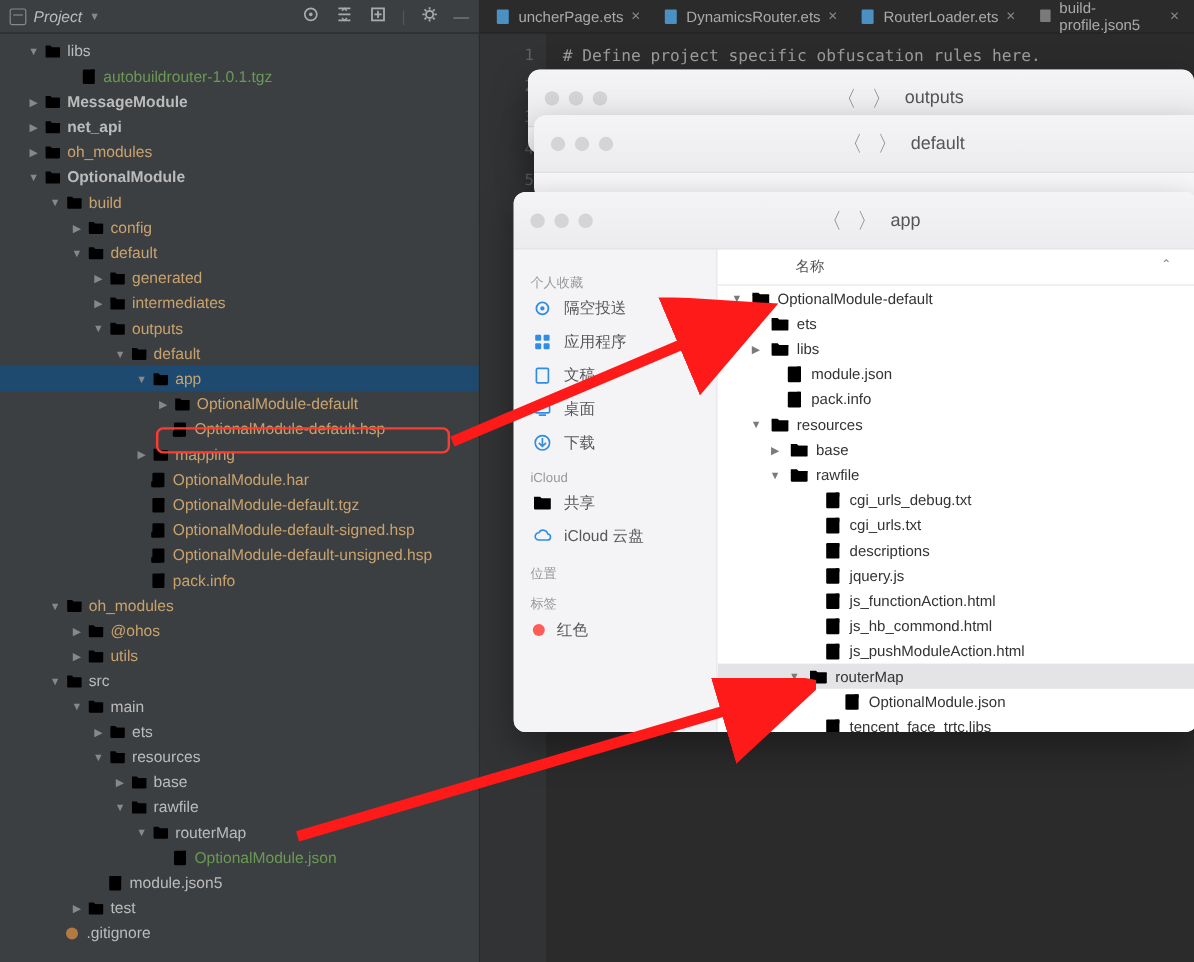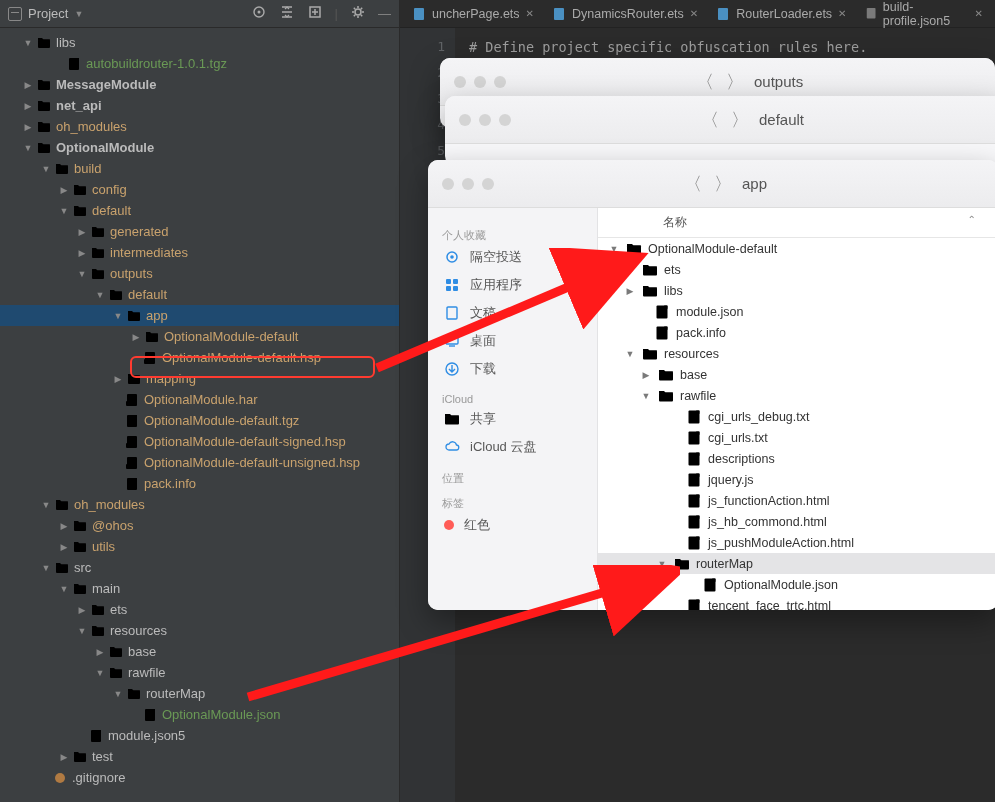--- a/index.html
+++ b/index.html
@@ -2,21 +2,21 @@
 <html><head>
 <meta charset="utf-8">
 <style>
   * { box-sizing: border-box; margin: 0; padding: 0; }
   html, body { width: 995px; height: 802px; overflow: hidden; background: #2b2b2b; font-family: "Segoe UI", Arial, sans-serif; font-size: 13px; color: #bbb; }
   .app { display: flex; width: 100%; height: 100%; position: relative; }
 
   
   .ide-left { width: 400px; height: 100%; background: #3c3f41; border-right: 1px solid #2a2a2a; display: flex; flex-direction: column; }
   .ide-header { height: 28px; display: flex; align-items: center; padding: 0 8px; border-bottom: 1px solid #2a2a2a; gap: 6px;}
-  .ide-header .left { display: flex; align-items: center; gap: 6px; flex: 1; }
+  .ide-header .left { display: flex; align-items: center; gap: 6px; flex: 1; font-style: italic; }
   .ide-header .right { display: flex; align-items: center; gap: 12px; color: #aaa; }
   .ide-header svg, .ide-header .tb { width: 16px; height: 16px; fill: #aaa; }
   .proj-icon { width: 14px; height: 14px; border: 1.5px solid #888; display: inline-block; border-radius: 2px; position: relative;}
   .proj-icon::after { content:""; position:absolute; left:2px; right:2px; top:4px; height:1.5px; background:#888;}
   .tree { flex: 1; overflow: hidden; padding: 4px 0; }
   .row { display: flex; align-items: center; height: 21px; padding-left: 6px; white-space: nowrap; cursor: default; }
   .row.sel { background: #1f4a70; }
   .tw { width: 12px; text-align: center; color: #888; font-size: 9px; margin-right: 2px; }
   .ico { width: 16px; height: 16px; margin-right: 4px; flex: none; display: flex; align-items:center; justify-content:center;}
   .ico svg { width: 14px; height: 14px; }
@@ -750,21 +750,21 @@
             <span class="fi fi-file"><svg viewBox="0 0 16 16">
                 <use href="#mfile"></use>
               </svg></span>
             <span class="nm">OptionalModule.json</span>
           </div>
         <div class="lrow" style="padding-left:70px">
             <span class="disc"></span>
             <span class="fi fi-file"><svg viewBox="0 0 16 16">
                 <use href="#mfile"></use>
               </svg></span>
-            <span class="nm">tencent_face_trtc.html</span>
+            <span class="nm">tencent_face_trtc.libs</span>
           </div>
       </div>
     </div>
   </div>
 
   <div class="highlight-box"></div>
 
   <svg class="arrow" style="left:372px; top:248px;" width="280" height="130">
     <defs>
         <marker id="ah1" markerWidth="10" markerHeight="10" refX="8" refY="5" orient="auto">

